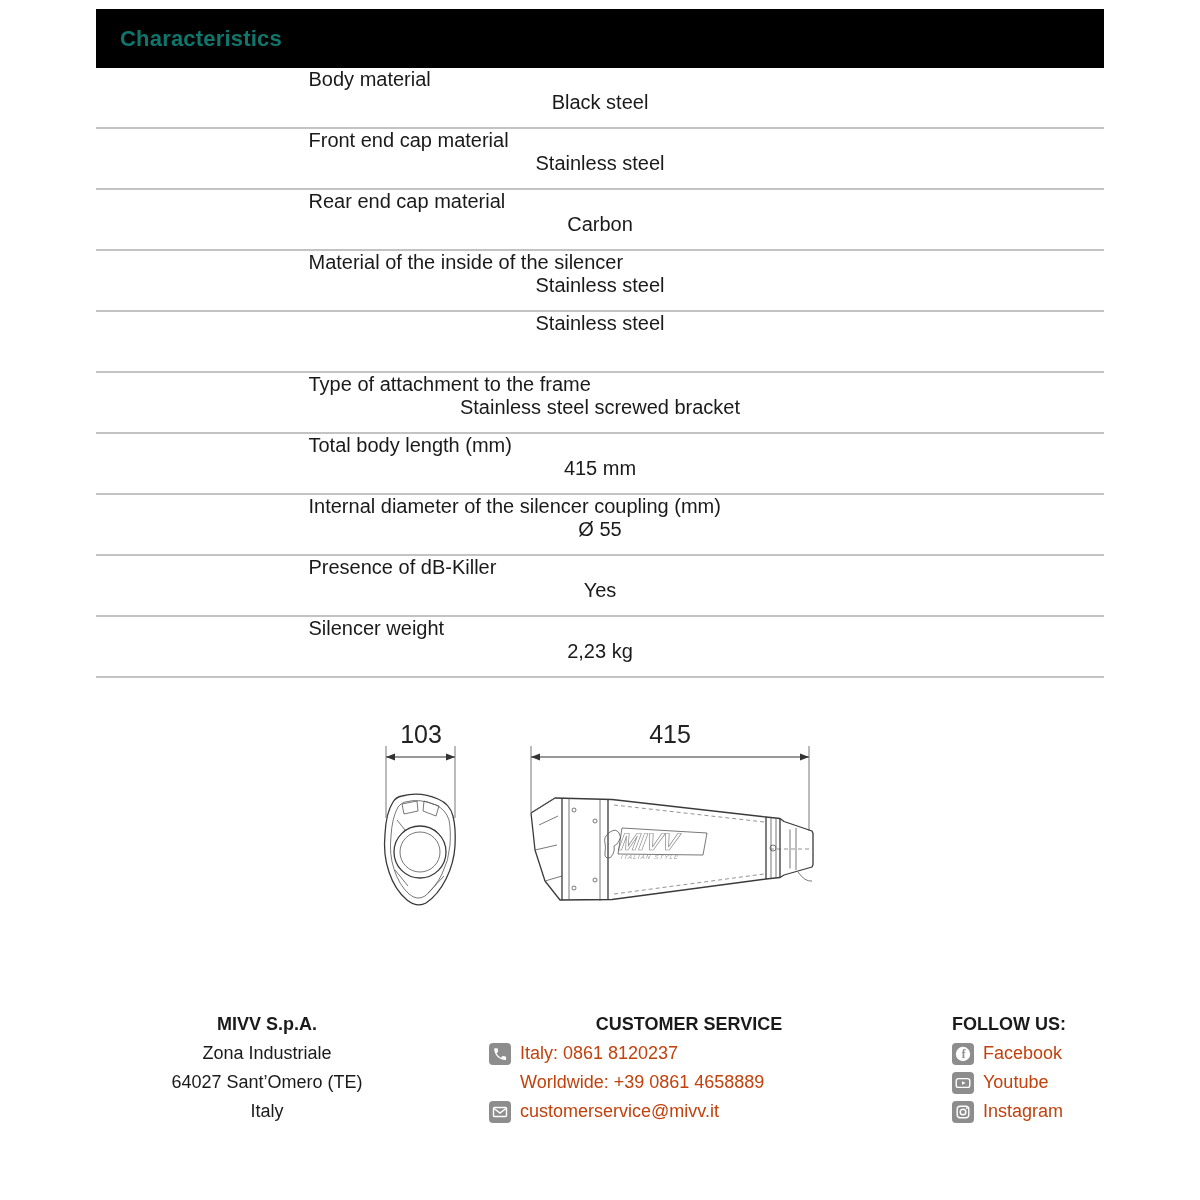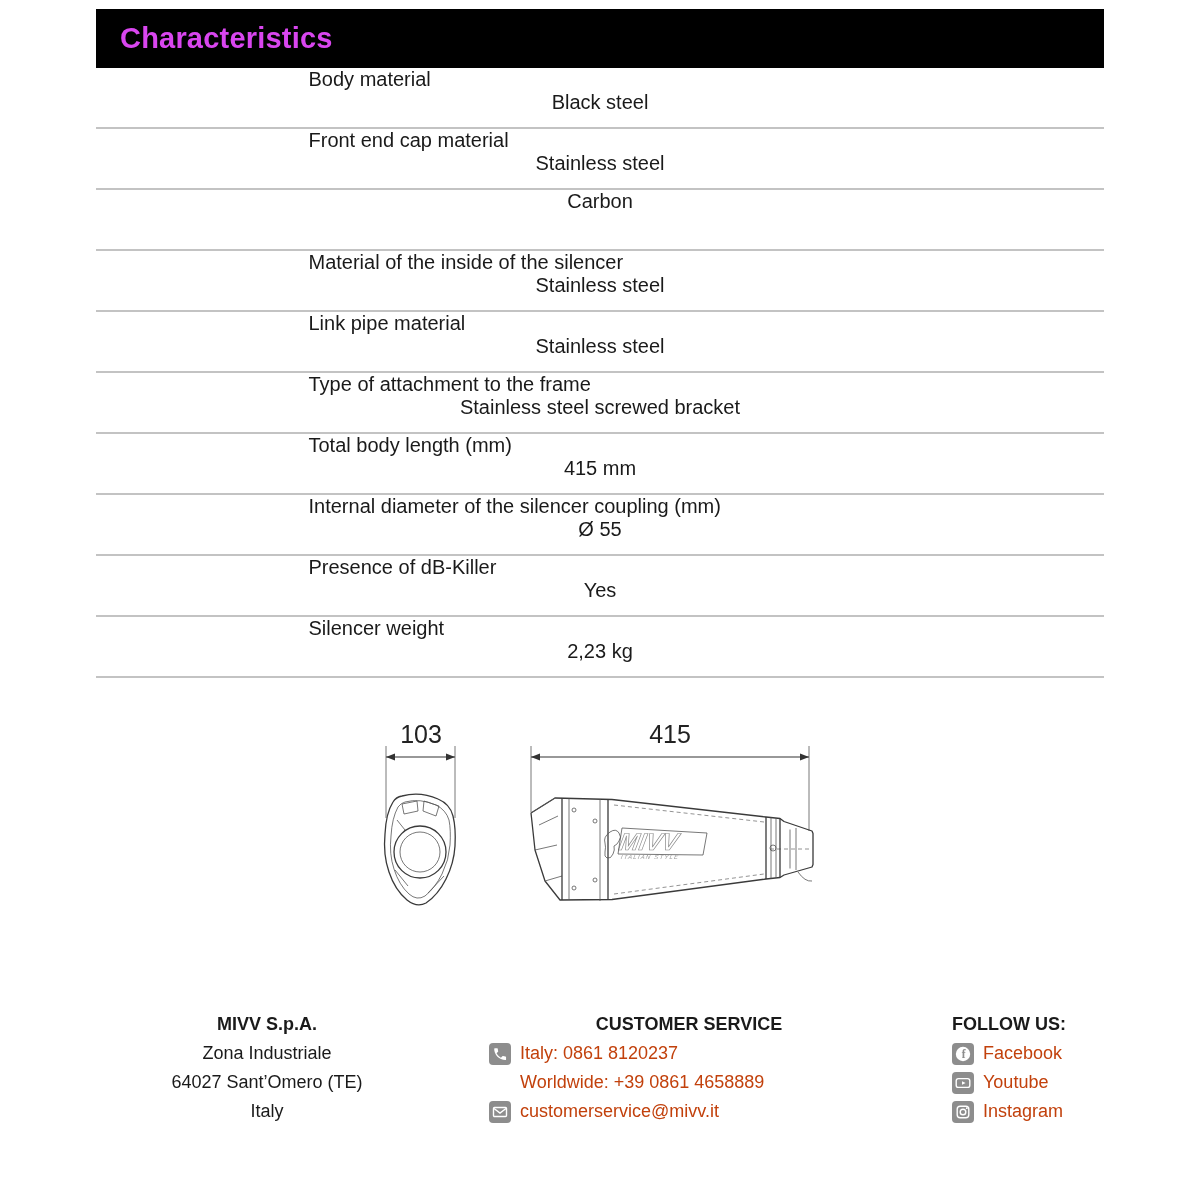--- a/index.html
+++ b/index.html
@@ -7,24 +7,24 @@
     width: 1200px; height: 1200px;
     background: #ffffff;
     font-family: "Liberation Sans", sans-serif;
     color: #1a1a1a;
   }
   .sheet { position: relative; width: 1200px; height: 1200px; background:#fff; overflow: hidden; }
 
   
   .char-header {
     position: absolute; left: 96px; top: 9px; width: 1008px; height: 59px;
-    background: #000; color: #d946ef;
+    background: #000; color: #0f766e;
     display: flex; align-items: center;
     padding-left: 24px; box-sizing: border-box;
-    font-size: 29px; font-weight: bold; letter-spacing: 0.2px;
+    font-size: 22px; font-weight: bold; letter-spacing: 0.2px;
   }
   .spec-table { position: absolute; left: 96px; top: 68px; width: 1008px; }
   .spec-row {
     height: 59px; border-bottom: 2px solid #c3c3c3;
     display: flex; align-items: center;
     font-size: 20px;
     flex-direction: column;
   }
   .spec-label { width: 631px; padding-left: 24px; box-sizing: border-box; }
   .spec-value { flex: 1; }
@@ -64,28 +64,28 @@
   <div class="spec-table">
     <div class="spec-row">
       <div class="spec-label">Body material</div>
       <div class="spec-value">Black steel</div>
     </div>
     <div class="spec-row">
       <div class="spec-label">Front end cap material</div>
       <div class="spec-value">Stainless steel</div>
     </div>
     <div class="spec-row">
+      <div class="spec-label">Rear end cap material</div>
       <div class="spec-value">Carbon</div>
     </div>
     <div class="spec-row">
       <div class="spec-label">Material of the inside of the silencer</div>
       <div class="spec-value">Stainless steel</div>
     </div>
     <div class="spec-row">
-      <div class="spec-label">Link pipe material</div>
       <div class="spec-value">Stainless steel</div>
     </div>
     <div class="spec-row">
       <div class="spec-label">Type of attachment to the frame</div>
       <div class="spec-value">Stainless steel screwed bracket</div>
     </div>
     <div class="spec-row">
       <div class="spec-label">Total body length (mm)</div>
       <div class="spec-value">415 mm</div>
     </div>

